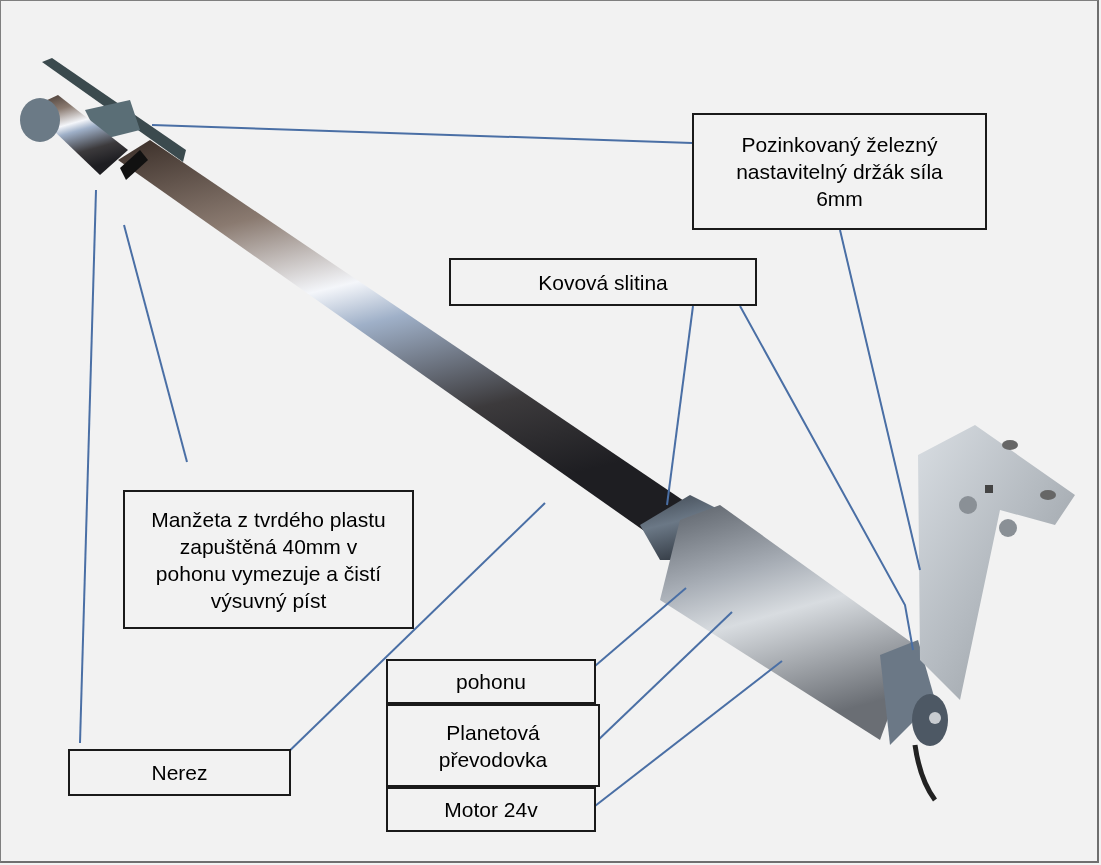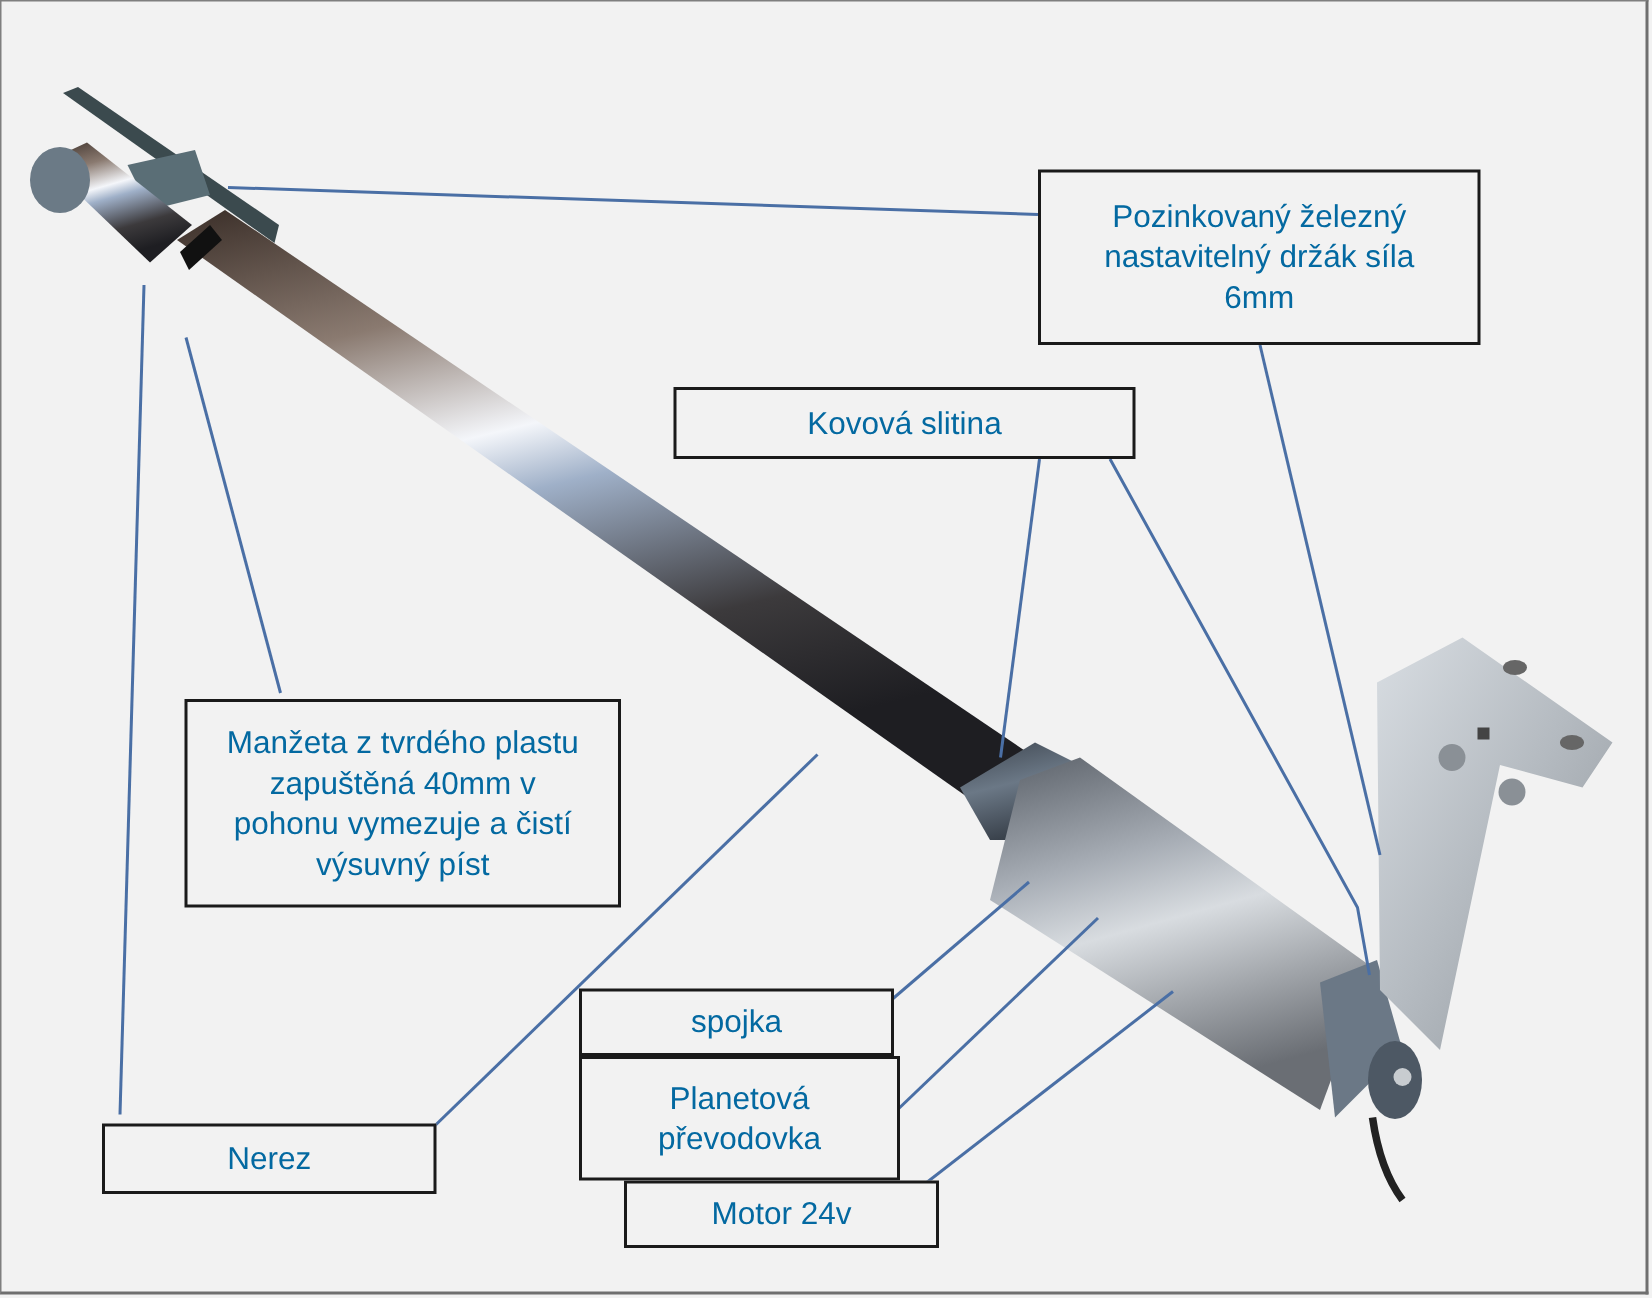--- a/index.html
+++ b/index.html
@@ -2,21 +2,21 @@
 <html><head>
 <meta charset="utf-8">
 <style>
   html, body { margin:0; padding:0; }
   body { width:1101px; height:865px; background:#f2f2f2; position:relative; overflow:hidden;
          font-family:"Liberation Sans", "DejaVu Sans", sans-serif; }
   .frame { position:absolute; left:0; top:0; width:1099px; height:863px; border:1px solid #7f7f7f; border-right:2px solid #6f6f6f; border-bottom:2px solid #6f6f6f; box-sizing:border-box; }
   svg.art { position:absolute; left:0; top:0; }
   .label { position:absolute; background:#f2f2f2; border:2px solid #1a1a1a; box-sizing:border-box;
            display:flex; align-items:center; justify-content:center; text-align:center;
-           color:#0369a1; font-size:21px; line-height:27px; white-space:pre-line; }
+           color:#000000; font-size:21px; line-height:27px; white-space:pre-line; }
 </style>
 </head>
 <body>
 
 <div class="frame"></div>
 
 <svg class="art" width="1101" height="865" viewBox="0 0 1101 865">
   <defs>
     <linearGradient id="chrome" x1="0" y1="0" x2="0.35" y2="1">
       <stop offset="0" stop-color="#3a2e28"></stop>
@@ -86,21 +86,21 @@
     <line x1="595" y1="666" x2="686" y2="588"></line>
     <line x1="595" y1="743" x2="732" y2="612"></line>
     <line x1="595" y1="806" x2="782" y2="661"></line>
   </g>
 </svg>
 
 <div class="label" style="left:692px; top:113px; width:295px; height:117px;">Pozinkovaný železný
 nastavitelný držák síla
 6mm</div>
 <div class="label" style="left:449px; top:258px; width:308px; height:48px;">Kovová slitina</div>
-<div class="label" style="left:123px; top:466px; width:291px; height:139px;">Manžeta z tvrdého plastu
+<div class="label" style="left:123px; top:490px; width:291px; height:139px;">Manžeta z tvrdého plastu
 zapuštěná 40mm v
 pohonu vymezuje a čistí
 výsuvný píst</div>
 <div class="label" style="left:68px; top:749px; width:223px; height:47px;">Nerez</div>
-<div class="label" style="left:386px; top:659px; width:210px; height:45px;">spojka</div>
+<div class="label" style="left:386px; top:659px; width:210px; height:45px;">pohonu</div>
 <div class="label" style="left:386px; top:704px; width:214px; height:83px;">Planetová
 převodovka</div>
-<div class="label" style="left:386px; top:787px; width:210px; height:45px;margin-left:30px;">Motor 24v</div>
+<div class="label" style="left:386px; top:787px; width:210px; height:45px;">Motor 24v</div>
 
 </body></html>

